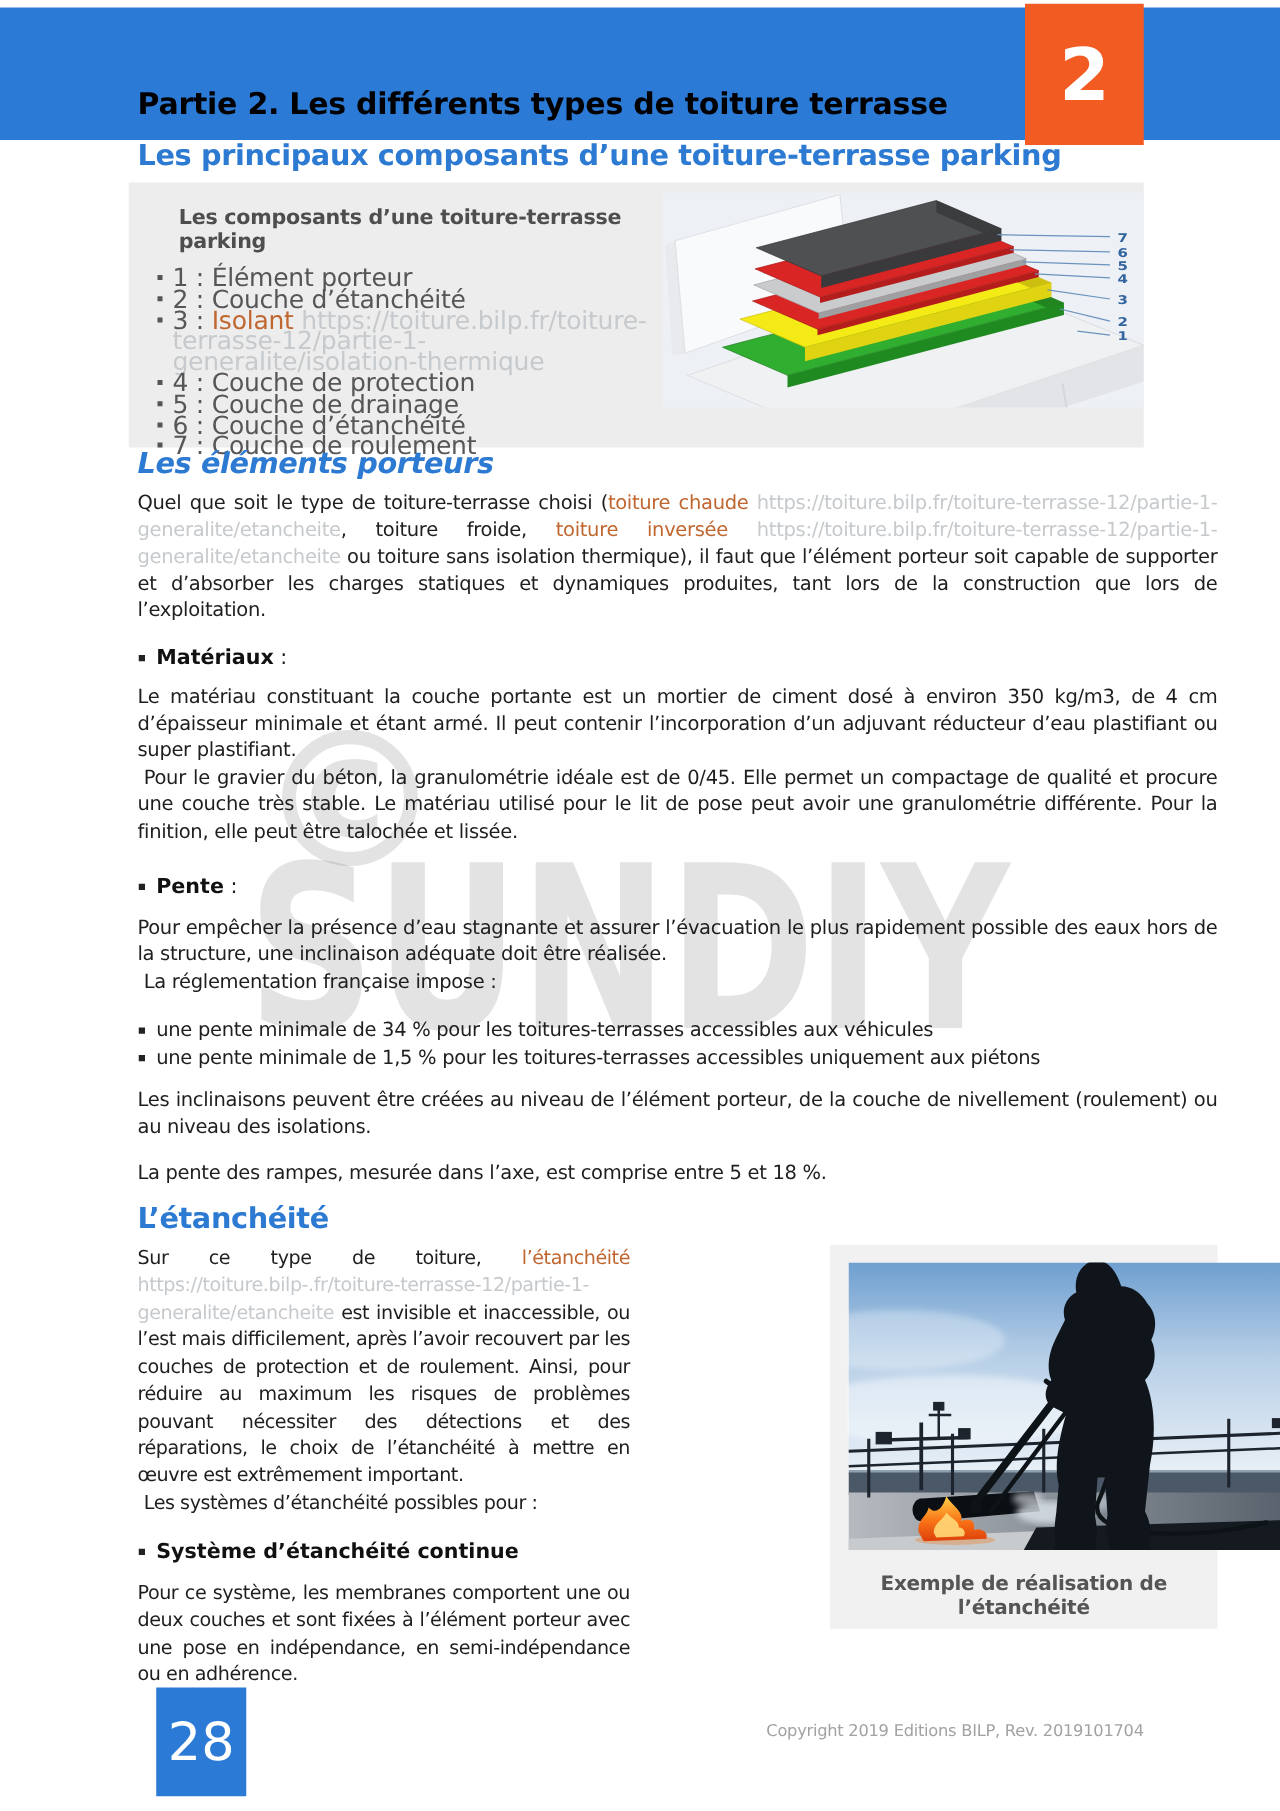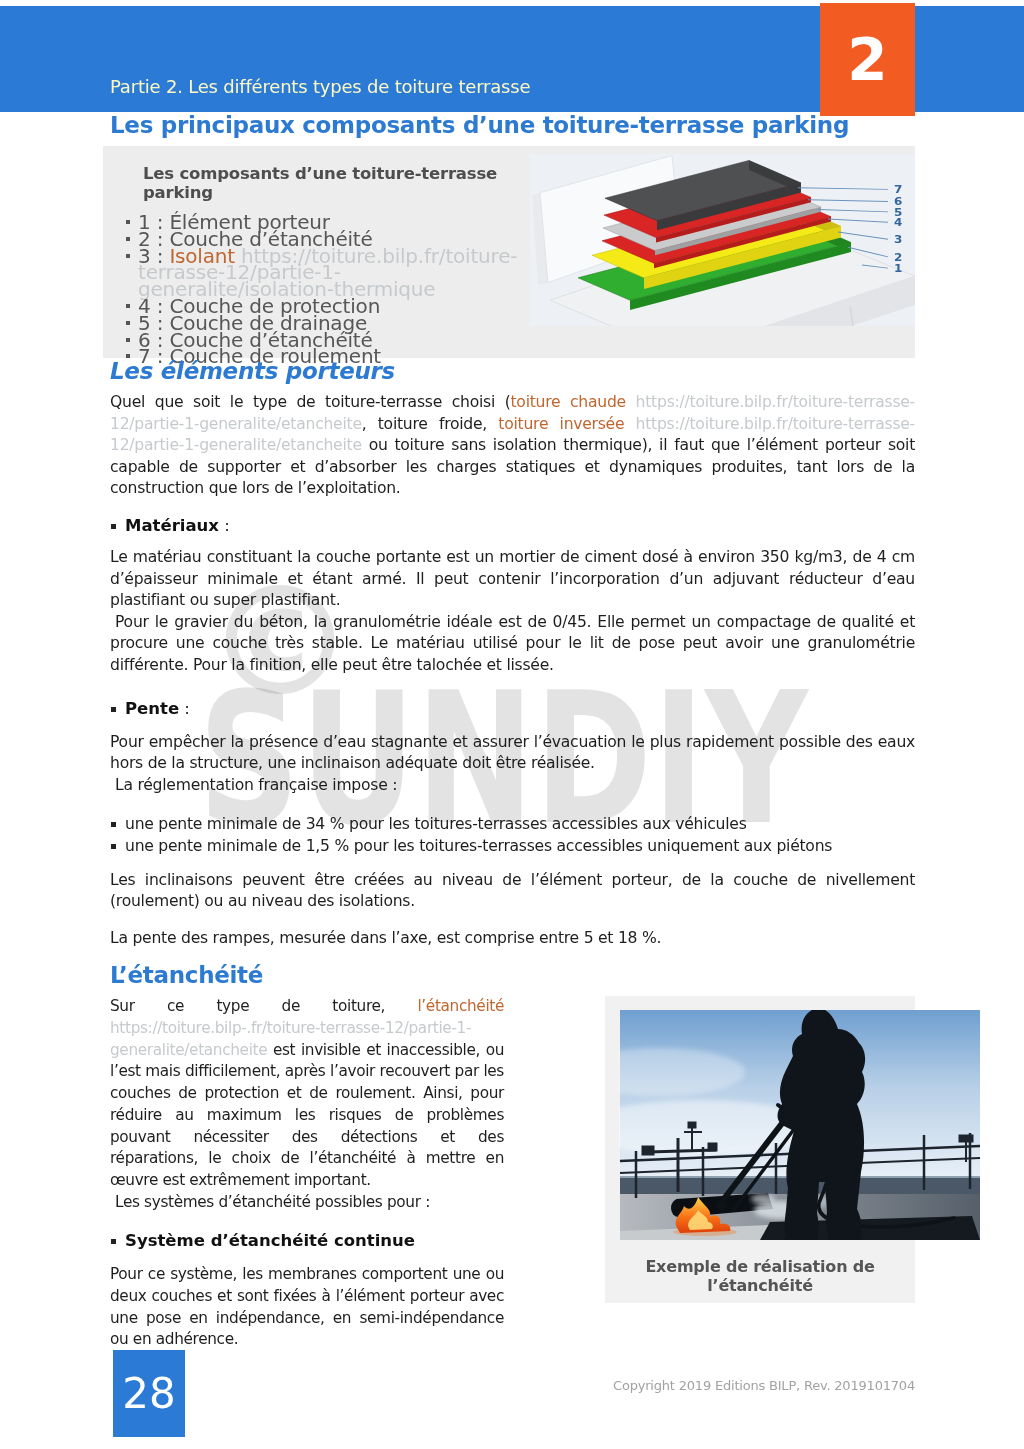--- a/index.html
+++ b/index.html
@@ -1,34 +1,34 @@
 <!DOCTYPE html>
 <html><head>
 <meta charset="utf-8">
 <style>
   html,body { margin:0; padding:0; background:#e9e9e9; }
   .page { position:relative; width:1024px; height:1449px; margin:0 auto; background:#ffffff;
           overflow:hidden; font-family:"DejaVu Sans","Liberation Sans",sans-serif; color:#1e1e1e; }
 
   
   .band { position:absolute; left:0; top:6px; width:1024px; height:106px; background:#2b7ad6; z-index:2; }
-  .band-title { position:absolute; left:110px; bottom:15px; font-size:18px; font-weight:normal;
-                color:#fef9c3; letter-spacing:-0.2px; }
+  .band-title { position:absolute; left:110px; bottom:15px; font-size:24px; font-weight:bold;
+                color:#000000; letter-spacing:-0.2px; }
   .badge { position:absolute; left:820px; top:-3px; width:95px; height:113px; background:#f25b21;
            display:flex; align-items:center; justify-content:center;
            font-size:58px; font-weight:bold; color:#ffffff; }
 
   
   .watermark { position:absolute; left:0; top:0; width:1024px; height:1449px; z-index:0; pointer-events:none; }
   .wm-c    { position:absolute; left:205px; top:555px; font-size:150px; font-weight:bold; color:rgba(80,80,80,0.16); }
   .wm-text { position:absolute; left:198px; top:668px; font-size:182px; line-height:1; font-weight:bold;
              color:rgba(80,80,80,0.16); transform:scaleX(0.78); transform-origin:left top; letter-spacing:0px; }
 
   
-  .content { position:relative; z-index:1; padding:112px 109px 0 110px; }
+  .content { position:relative; z-index:1; padding:112px 50px 0 110px; }
   h1.sect { font-size:23px; font-weight:bold; color:#2d7ad2; margin:0; letter-spacing:-0.3px; } .mt2 { margin-top:24px;font-style:italic; }
 
   
   .graybox { margin-left:-7px; margin-top:8px; width:812px; height:212px; background:#ededed;
              box-sizing:border-box; padding:8px 0 0 22px; display:flex; }
   .box-left { width:400px; }
   .box-title { font-size:16.5px; font-weight:bold; color:#4e4e4e; margin:10px 0 12px 18px; letter-spacing:-0.2px; }
   .comp-list { list-style:none; margin:2px 0 0 0; padding:0; font-size:20px; line-height:16.8px;
                color:#565656; letter-spacing:-0.2px; }
   .comp-list li { display:flex; margin:0; }
@@ -53,21 +53,21 @@
   .cols { display:flex; margin-top:8px; }
   .leftcol { width:394px; }
   .leftcol .para, .leftcol .line { font-size:15.3px; letter-spacing:-0.35px; line-height:21.7px; }
   .photobox { margin-left:auto; width:310px; height:307px; background:#f1f1f1;
               box-sizing:border-box; padding:14px 14px 0 14px; }
   .photobox svg { display:block; }
   .photo-caption { text-align:center; font-size:16px; font-weight:bold; color:#555;
                    margin-top:17px; letter-spacing:-0.2px; }
 
   
-  .pagenum { position:absolute; left:113px; top:1350px; width:72px; height:87px; background:#2b7ad6;
+  .pagenum { position:absolute; left:125px; top:1350px; width:72px; height:87px; background:#2b7ad6;
              color:#fff; font-size:42px; display:flex; align-items:center; justify-content:center; z-index:3; }
   .copyright { position:absolute; right:109px; top:1378px; font-size:13px; color:#a2a2a2;
                letter-spacing:-0.2px; z-index:3; }
 
   
   .co-num { font-size:12px; font-weight:bold; fill:#33659e; font-family:"DejaVu Sans",sans-serif; }
 </style>
 </head>
 <body>
 

